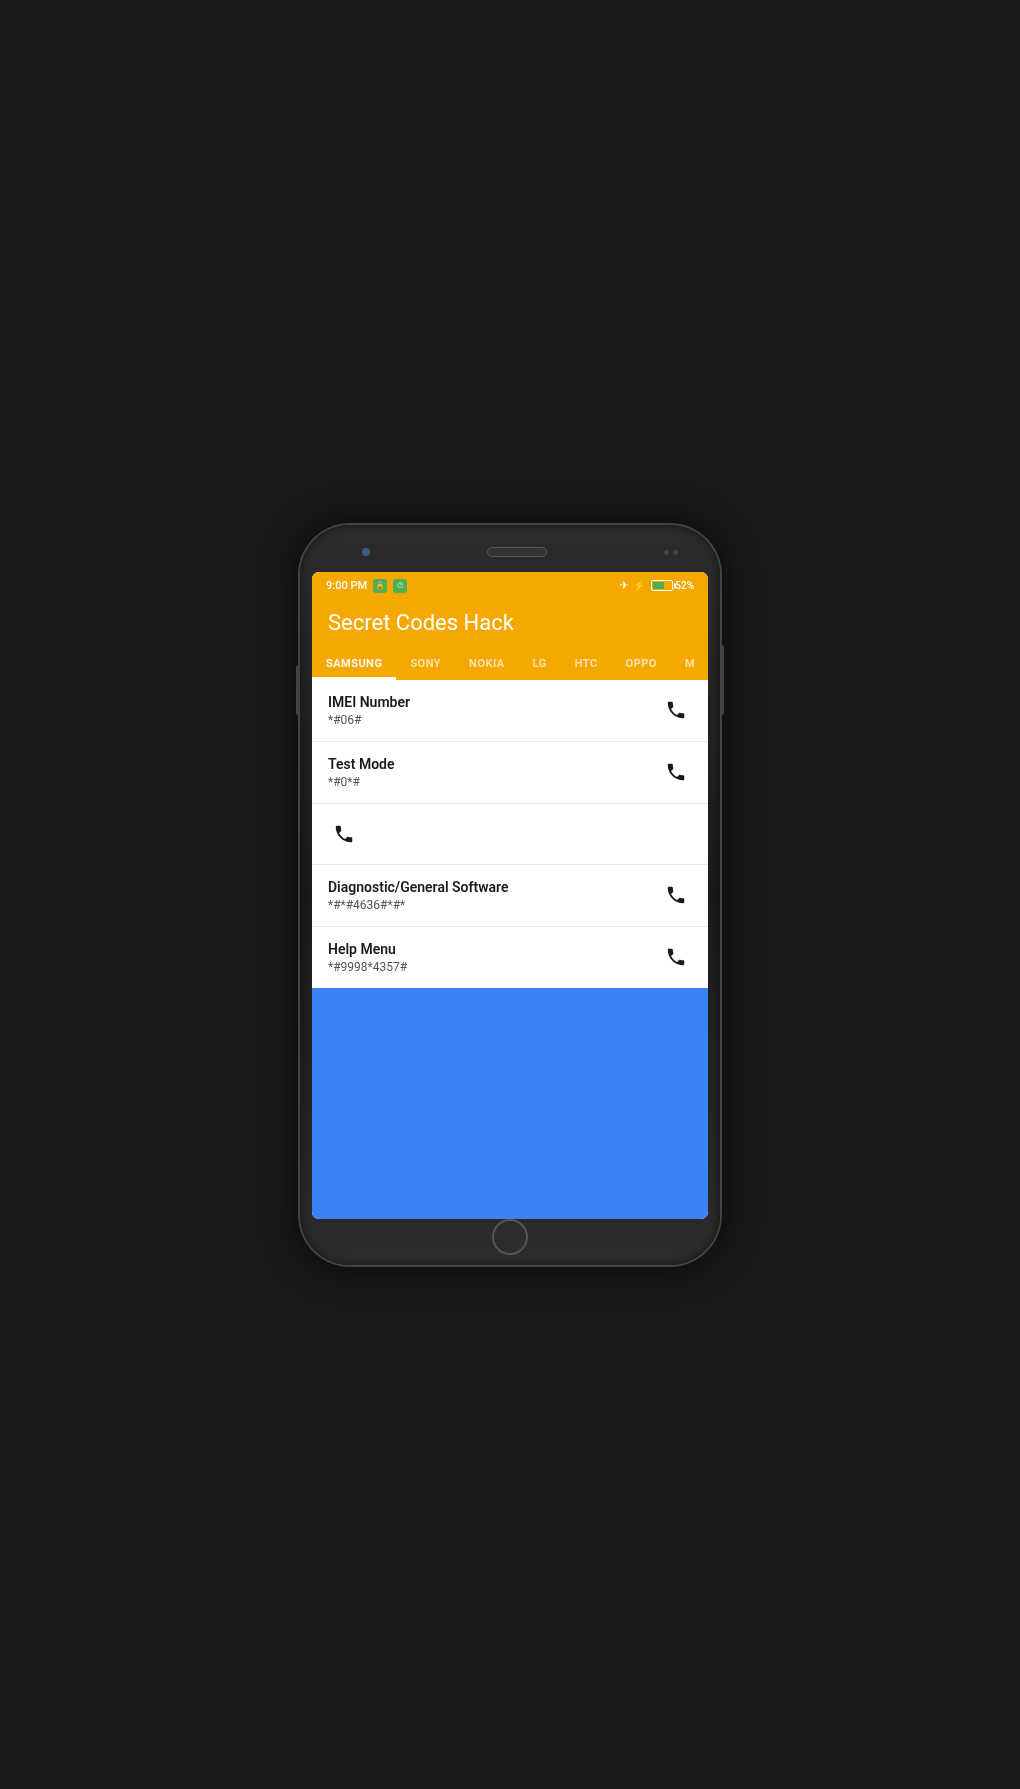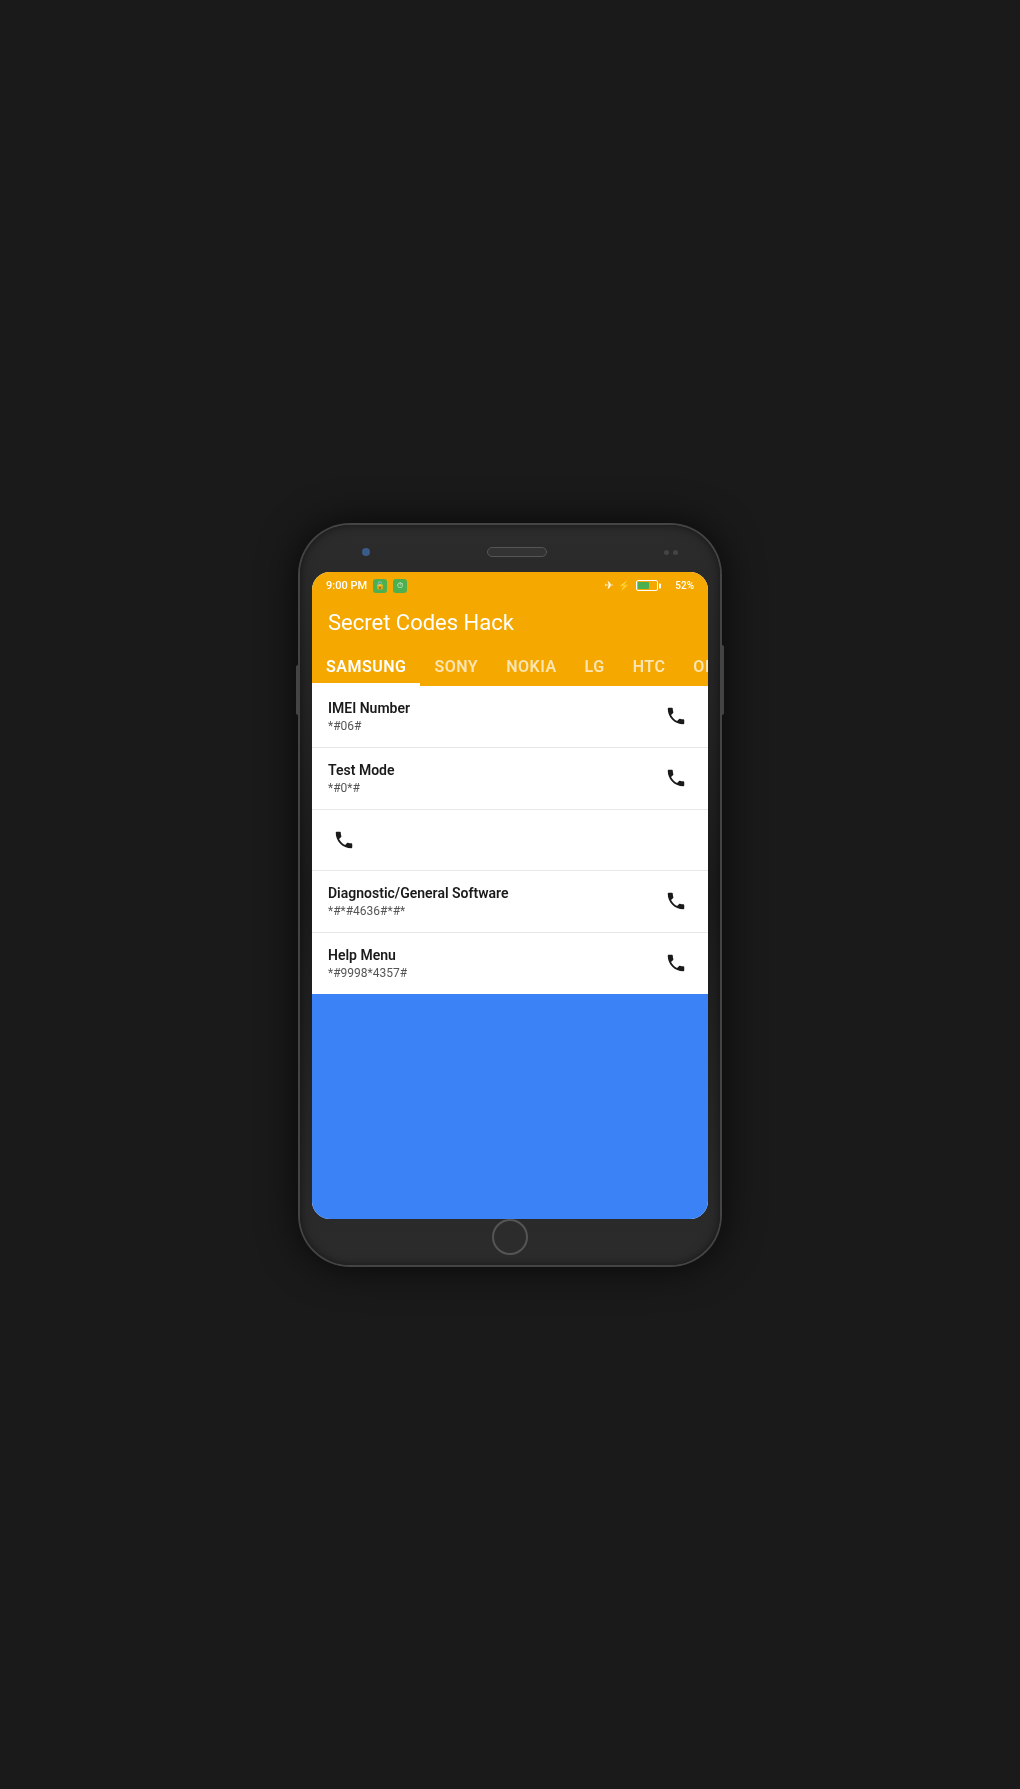--- a/index.html
+++ b/index.html
@@ -61,21 +61,21 @@
       width: 5px;
       height: 5px;
       background: #444;
       border-radius: 50%;
     }
 
     .screen {
       width: 396px;
       height: 664px;
       background: #fff;
-      border-radius: 18px;
+      border-radius: 7px;
       overflow: hidden;
       display: flex;
       flex-direction: column;
     }
 
     
     .status-bar {
       background: #F5A800;
       padding: 6px 14px;
       display: flex;
@@ -118,21 +118,21 @@
     }
 
     .airplane-icon {
       color: white;
       font-size: 11px;
     }
 
     .battery-container {
       display: flex;
       align-items: center;
-      gap: 17px;
+      gap: 2px;
     }
 
     .battery-icon {
       width: 22px;
       height: 11px;
       border: 1.5px solid white;
       border-radius: 2px;
       position: relative;
       display: flex;
       align-items: center;
@@ -185,21 +185,21 @@
     
     .tabs-container {
       background: #F5A800;
       display: flex;
       overflow: hidden;
     }
 
     .tab {
       padding: 10px 14px;
       color: rgba(255,255,255,0.7);
-      font-size: 16px;
+      font-size: 11px;
       font-weight: 600;
       letter-spacing: 0.5px;
       cursor: pointer;
       white-space: nowrap;
       position: relative;
     }
 
     .tab.active {
       color: white;
     }

